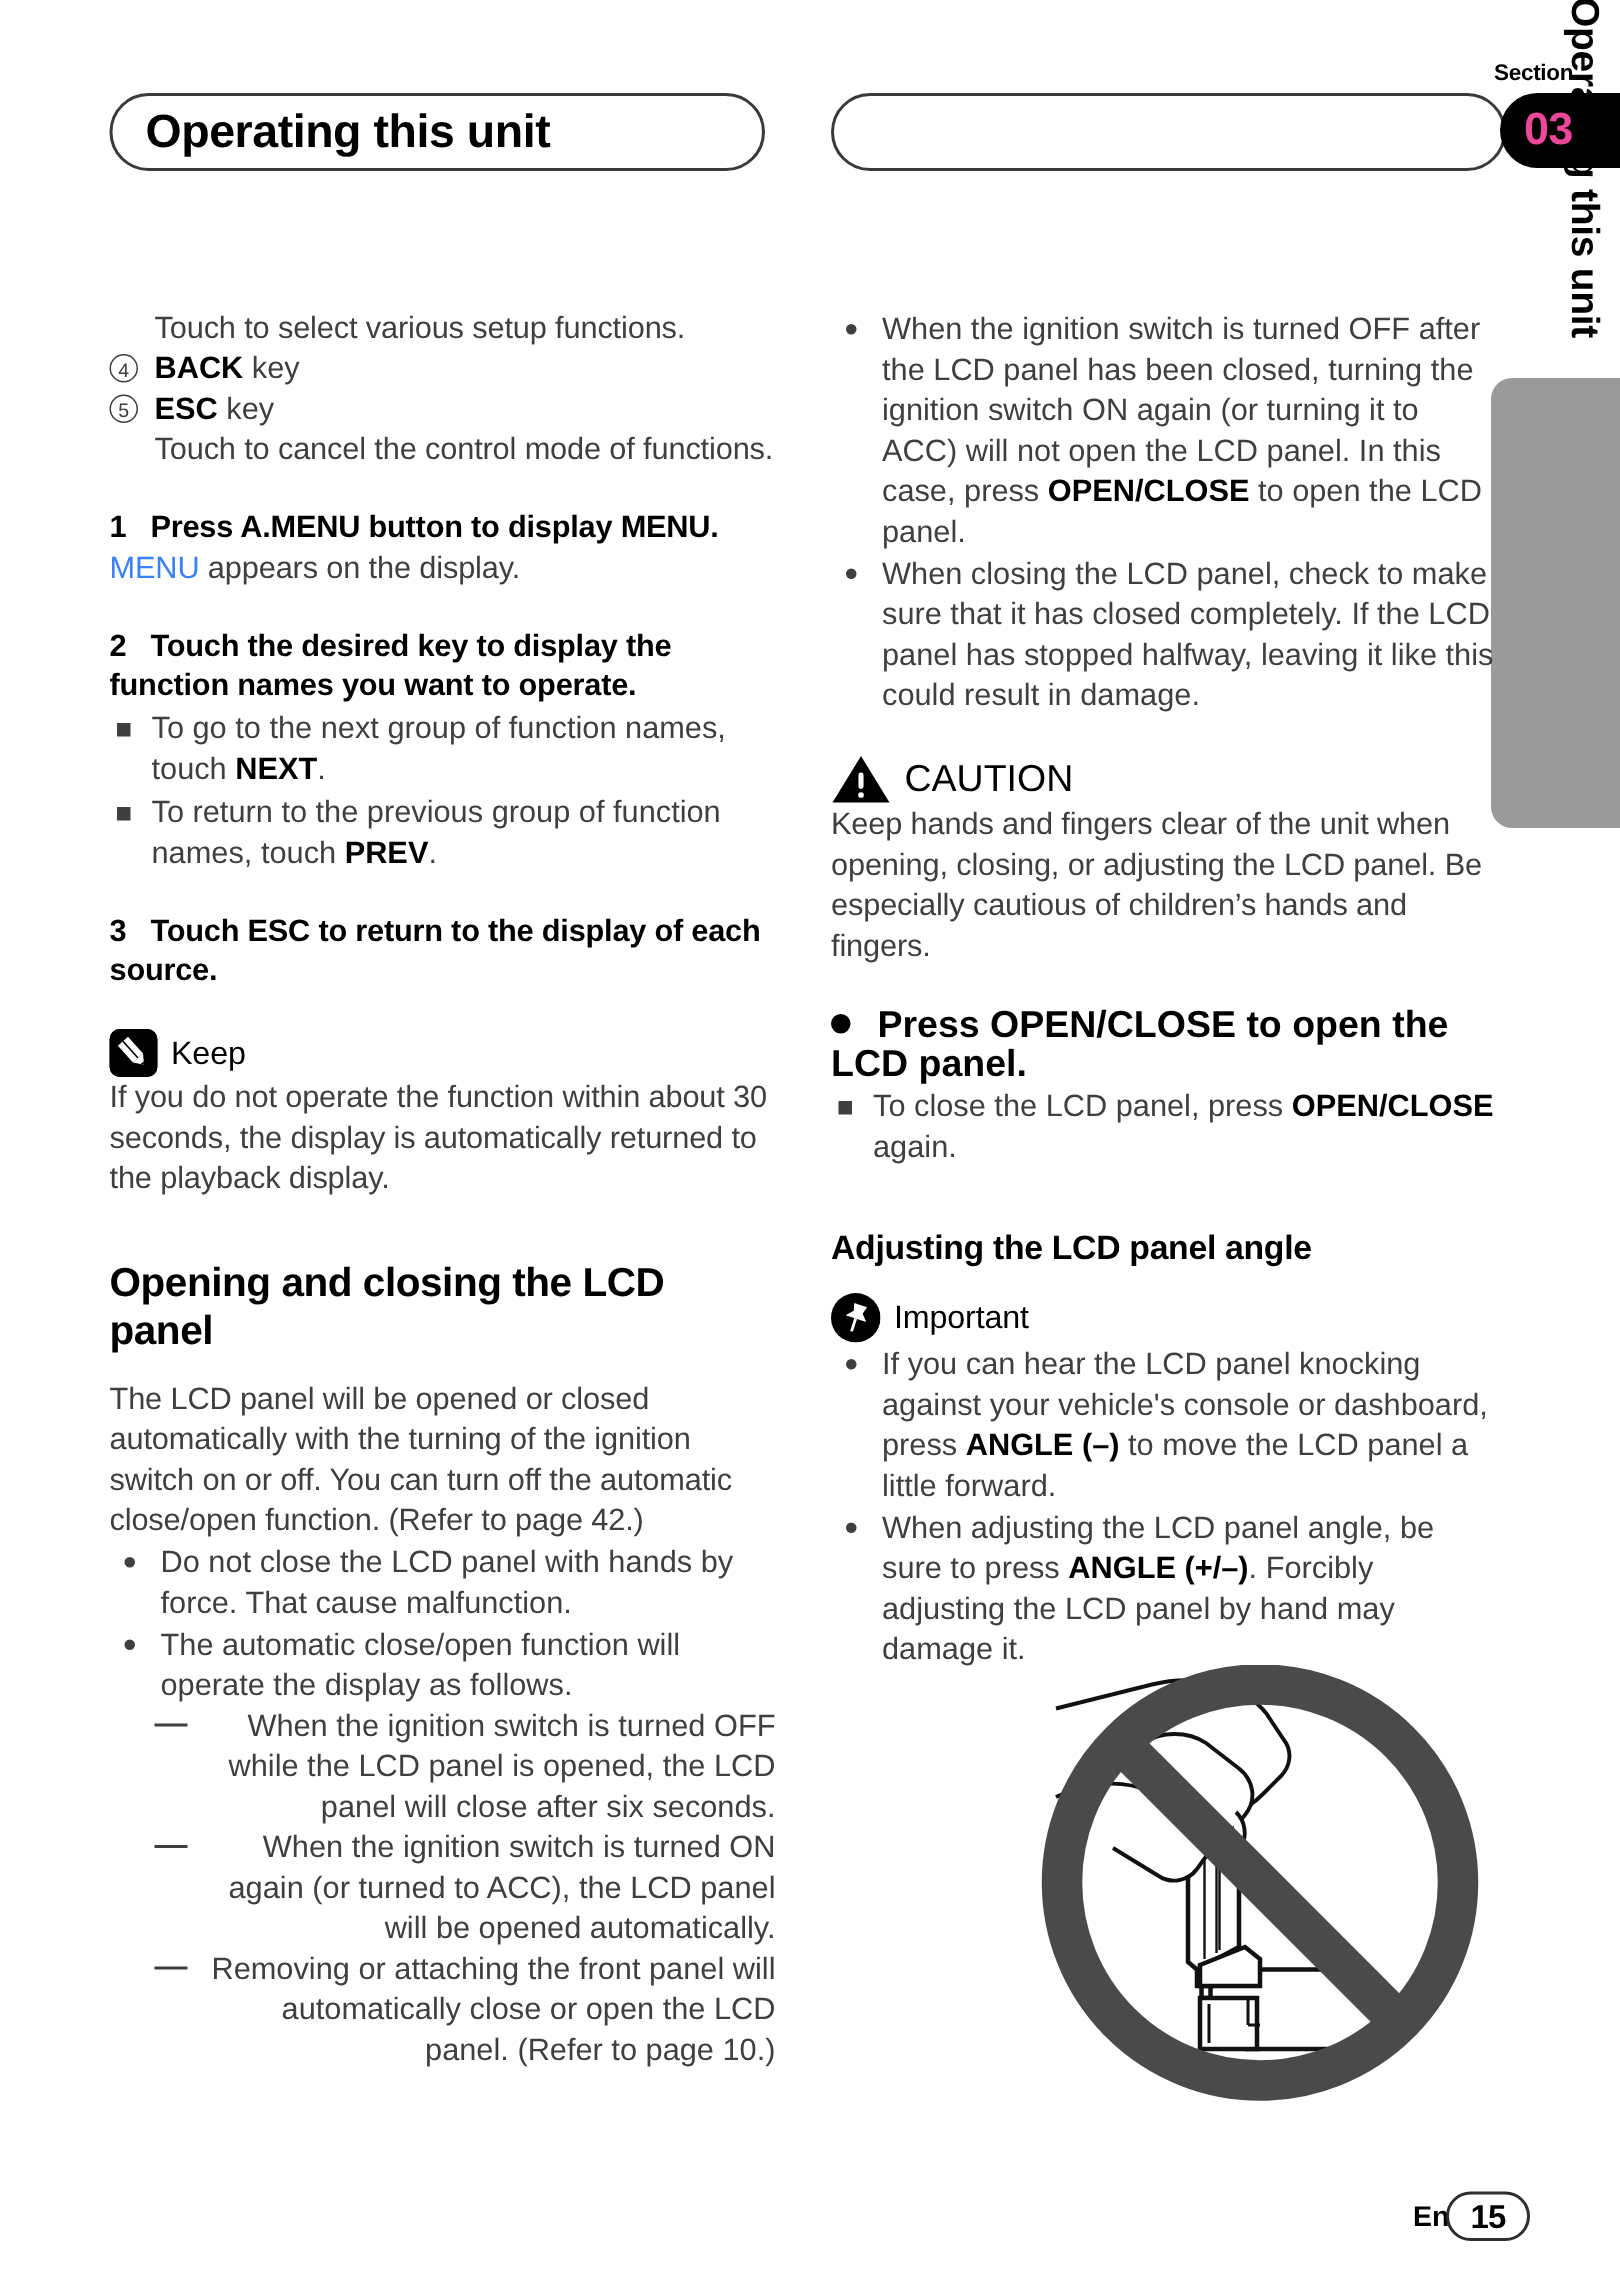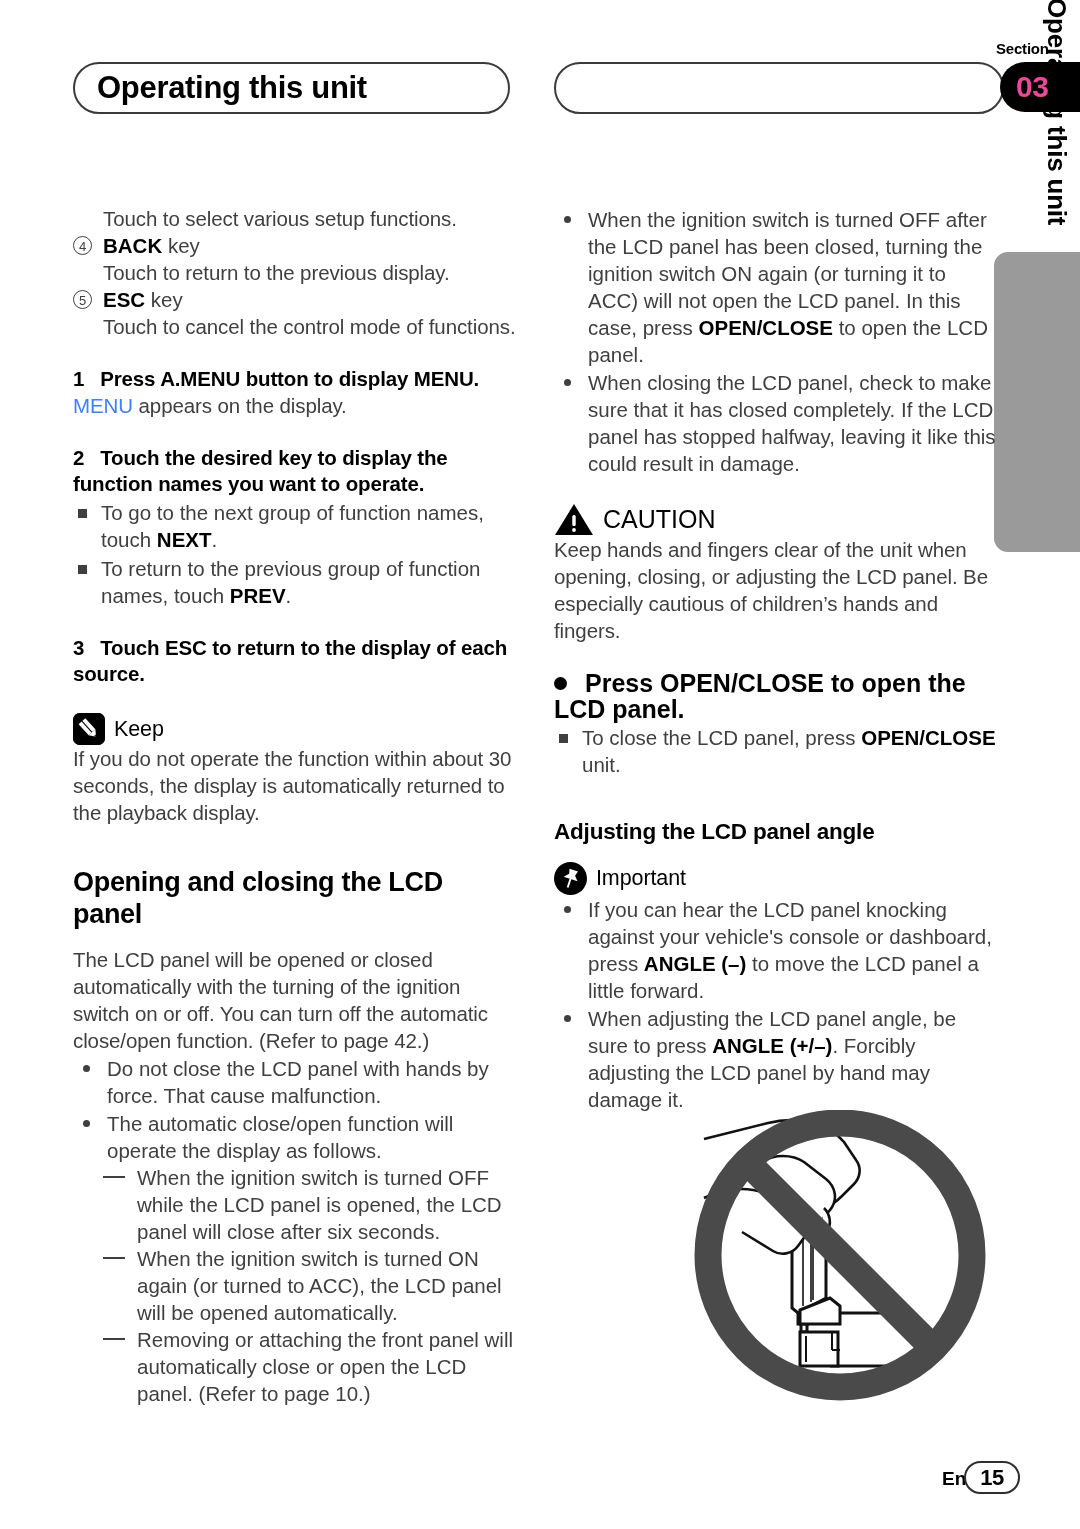--- a/index.html
+++ b/index.html
@@ -207,20 +207,21 @@
   }
   .dot-item b { color: #000; font-weight: bold; }
 
   
   .dash-item {
     position: relative;
     padding-left: 64px;
     font-size: 20.5px;
     line-height: 27px;
     color: #3f3f3f;
+    text-align: right;
   }
   .dash-item .dash {
     position: absolute;
     left: 30px;
     top: 12px;
     width: 22px;
     height: 2px;
     background: #3f3f3f;
   }
 
@@ -354,21 +355,20 @@
   <div class="side-tab-text">Operating this unit</div>
 
   <div class="col col-left">
 
     <p class="p indent-1">Touch to select various setup functions.</p>
 
     <div class="circ-row">
       <span class="circ">4</span>
       <span class="key">BACK</span><span> key</span>
     </div>
-    <p class="p indent-1">Touch to return to the previous display.</p>
 
     <div class="circ-row">
       <span class="circ">5</span>
       <span class="key">ESC</span><span> key</span>
     </div>
     <p class="p indent-1">Touch to cancel the control mode of functions.</p>
 
     <div class="step">
       <span class="n">1</span><span>Press A.MENU button to display MENU.</span>
     </div>
@@ -460,21 +460,21 @@
       </span>
       <span class="label">CAUTION</span>
     </div>
     <p class="p">Keep hands and fingers clear of the unit when opening, closing, or adjusting the LCD panel. Be especially cautious of children’s hands and fingers.</p>
 
     <div class="bigdot-step">
       <span class="bigdot"></span><span>Press OPEN/CLOSE to open the LCD panel.</span>
     </div>
     <div class="sq-note">
       <span class="sq"></span>
-      <span>To close the LCD panel, press </span><b>OPEN/CLOSE</b><span> unit.</span>
+      <span>To close the LCD panel, press </span><b>OPEN/CLOSE</b><span> again.</span>
     </div>
 
     <div class="sp-lg"></div>
 
     <h3 class="h3">Adjusting the LCD panel angle</h3>
     <div class="sp-sm"></div>
 
     <div class="callout-head">
       <span class="icon-important">
         <svg width="33" height="33" viewBox="0 0 33 33" aria-hidden="true">

